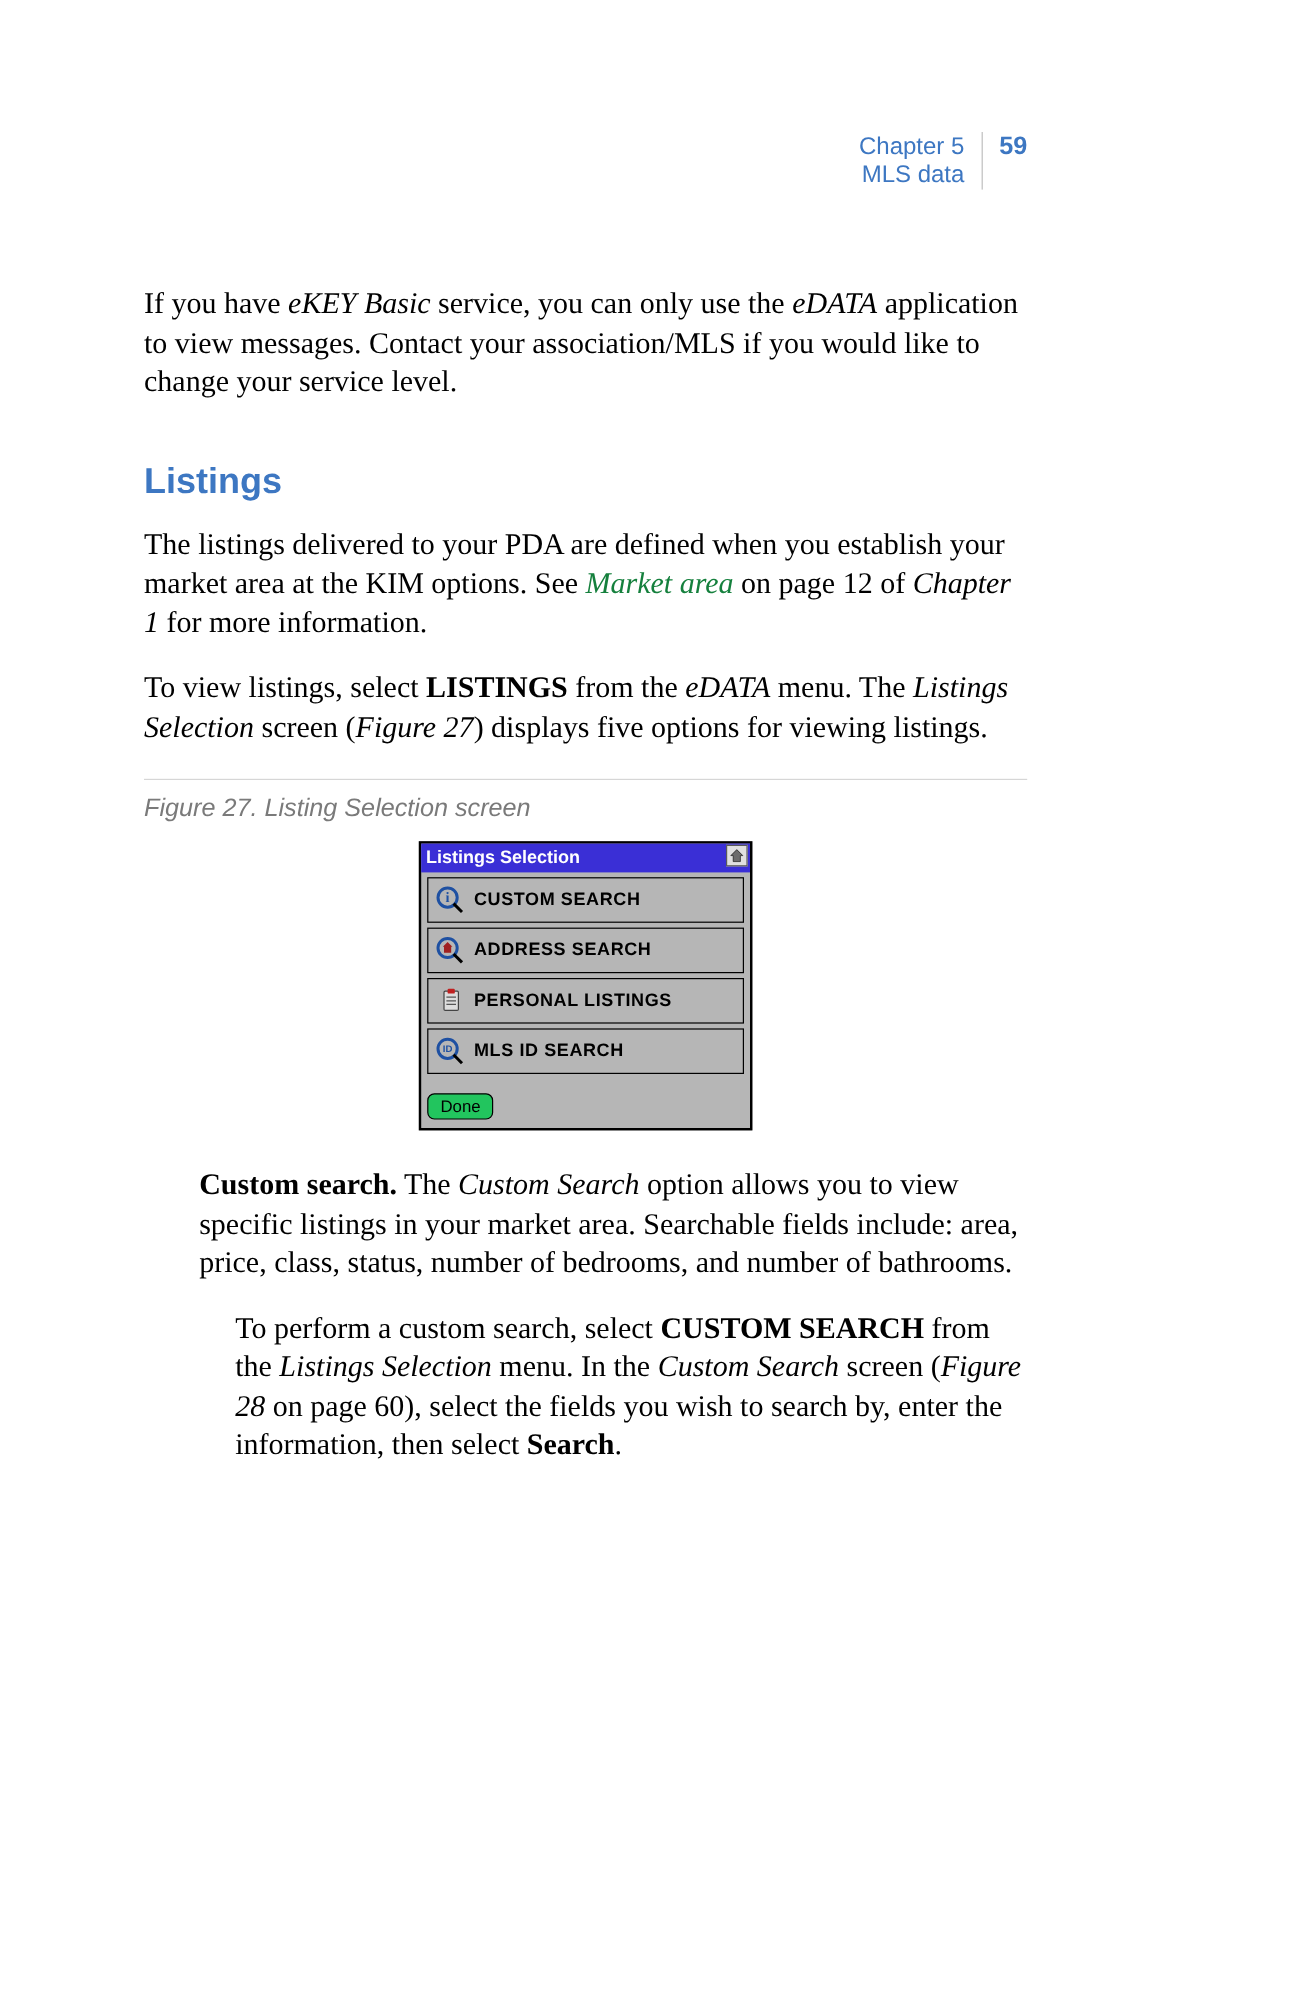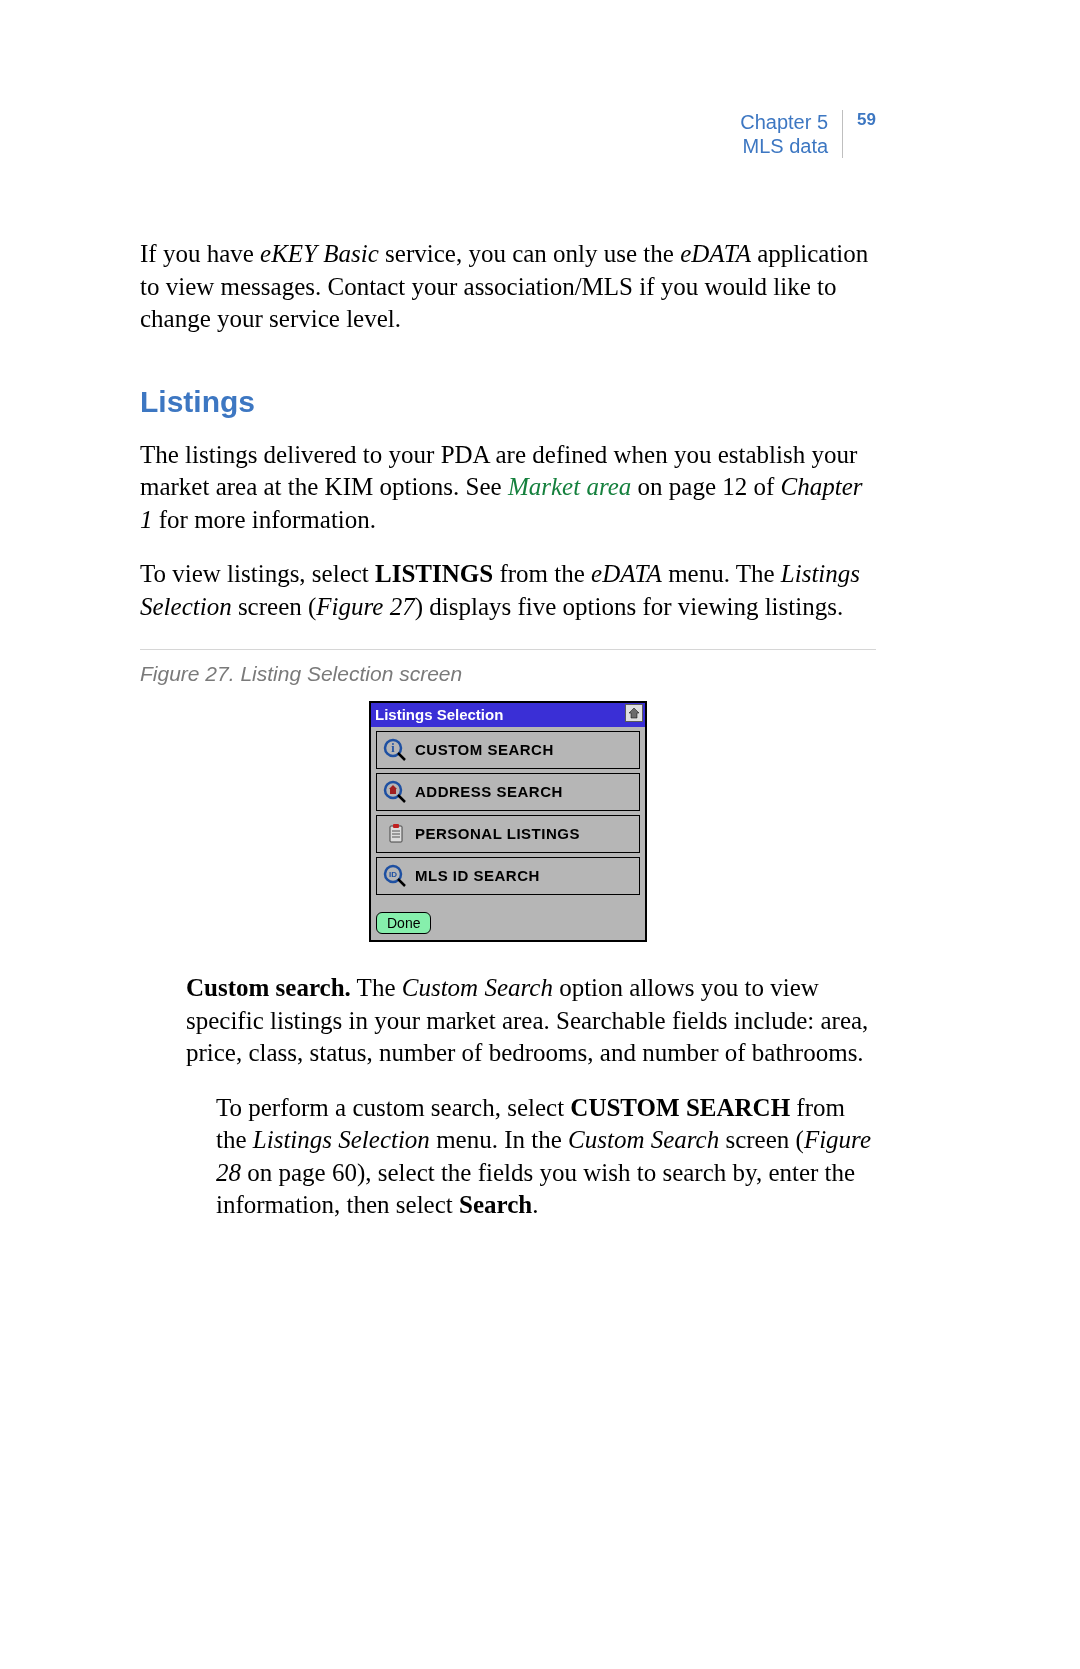--- a/index.html
+++ b/index.html
@@ -9,42 +9,41 @@
     width: 1080px;
     font-family: Georgia, "Times New Roman", serif;
     color: #000;
   }
   .page {
     position: relative;
     width: 928px;
     min-height: 1669px;
     box-sizing: border-box;
     padding: 110px 72px 120px 120px;
-    margin-left: 20px;
   }
   .header {
     display: flex;
     justify-content: flex-end;
     align-items: stretch;
     font-family: "Trebuchet MS", "Segoe UI", Arial, sans-serif;
     color: #3d77c2;
     margin-bottom: 80px;
   }
   .header .chapter-block {
     text-align: right;
     font-size: 20px;
     line-height: 1.2;
     padding-right: 14px;
     border-right: 1px solid #bfbfbf;
     min-height: 42px;
   }
   .header .page-num {
     padding-left: 14px;
     font-weight: 700;
-    font-size: 17px;
+    font-size: 21px;
   }
   .body-text {
     font-size: 25px;
     line-height: 1.3;
   }
   p { margin: 0 0  0; }
   .para { margin: 0 0 22px 0; }
   h2.section {
     font-family: "Trebuchet MS", "Segoe UI", Arial, sans-serif;
     color: #3d77c2;
@@ -133,21 +132,21 @@
   .pda-footer {
     padding: 2px 5px 5px 5px;
   }
   .done-btn {
     display: inline-block;
     border: 1px solid #000;
     border-radius: 6px;
     padding: 1px 10px;
     font-size: 14px;
     color: #000;
-    background: #86efac;
+    background: #22c55e;
   }
   .indent {
     margin-left: 46px;
   }
   .indent-more {
     margin-left: 76px;
   }
   .bold { font-weight: 700; }
   .ital { font-style: italic; }
 </style>

